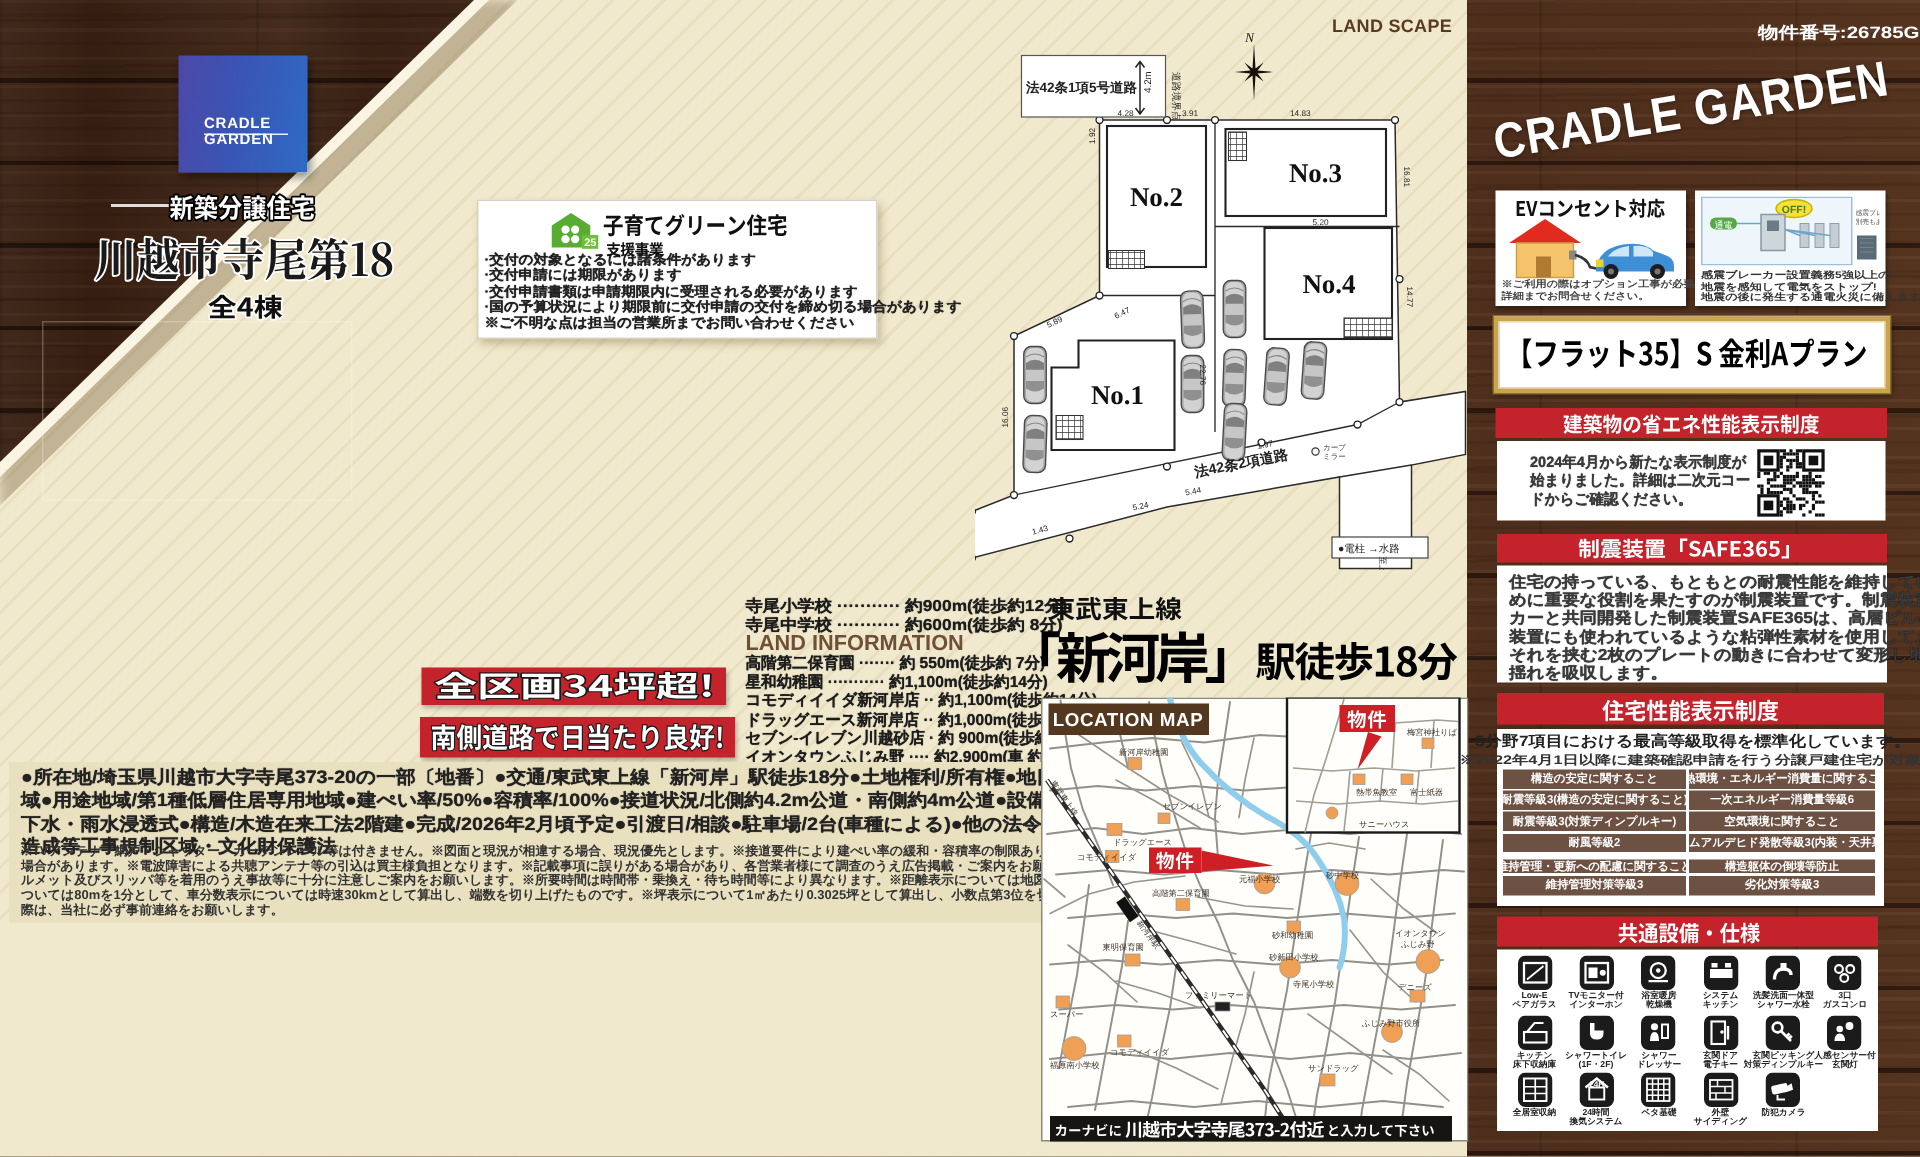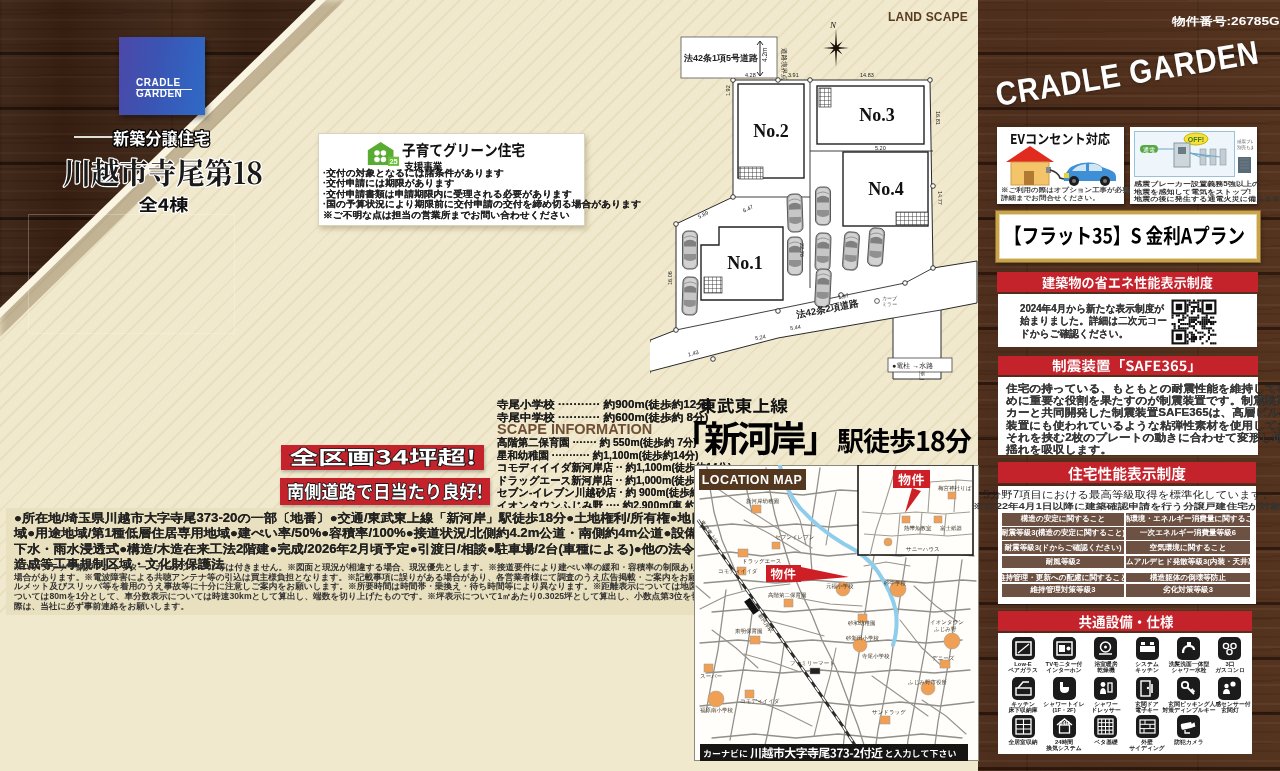--- a/index.html
+++ b/index.html
@@ -46,21 +46,21 @@
 <div class="abs" style="left:136px;top:89px;width:56px;height:1px;background:rgba(255,255,255,.9);"></div>
 
 <div class="abs" style="left:74px;top:136px;width:39px;height:2px;background:rgba(255,255,255,.85);"></div>
 
 <div class="redband abs" style="left:281px;top:445px;width:203px;height:25px;box-shadow:1px 2px 3px rgba(0,0,0,.25);"></div>
 
 <div class="redband abs" style="left:280px;top:478px;width:210px;height:27px;box-shadow:1px 2px 3px rgba(0,0,0,.25);"></div>
 
 <div class="abs" id="schooltop" style="transform:scaleX(1.1011);text-shadow:0 0 .6px rgba(0,0,0,.85);left:497px;top:398px;font-size:10.5px;font-weight:bold;color:#1c1c1c;line-height:12.6px;white-space:nowrap;transform-origin:0 0;">寺尾小学校 ··········· 約900m(徒歩約12分)<br>寺尾中学校 ··········· 約600m(徒歩約 8分)</div>
 
-<div class="abs" style="left:497px;top:421px;font-size:14.5px;font-weight:bold;color:#6f4f35;letter-spacing:0px;white-space:nowrap;">SCAPE INFORMATION</div>
+<div class="abs" style="left:497px;top:421px;font-size:14.5px;font-weight:bold;color:#6f4f35;letter-spacing:0px;white-space:nowrap;">LAND INFORMATION</div>
 
 <div class="abs" id="lifelist" style="transform:scaleX(0.9899);text-shadow:0 0 .6px rgba(0,0,0,.85);left:497px;top:436px;font-size:10.5px;font-weight:bold;color:#1c1c1c;line-height:12.6px;white-space:nowrap;transform-origin:0 0;">高階第二保育園 ······· 約 550m(徒歩約 7分)<br>星和幼稚園 ··········· 約1,100m(徒歩約14分)<br>コモディイイダ新河岸店 ·· 約1,100m(徒歩約14分)<br>ドラッグエース新河岸店 ·· 約1,000m(徒歩約13分)<br>セブン-イレブン川越砂店 · 約 900m(徒歩約12分)<br>イオンタウンふじみ野 ···· 約2,900m(車  約 6分)</div>
 
 <div class="abs" style="left:6px;top:508px;width:690px;height:107px;background:#e9e0bf;"></div>
 
 <div class="abs" id="bandbig" style="transform:scaleX(1.0953);text-shadow:0 0 .6px rgba(0,0,0,.85);left:14px;top:511px;font-size:12px;font-weight:bold;color:#222;line-height:15.3px;white-space:nowrap;transform-origin:0 0;">●所在地/埼玉県川越市大字寺尾373-20の一部〔地番〕●交通/東武東上線「新河岸」駅徒歩18分●土地権利/所有権●地目/宅地●都市計画/市街化区<br>域●用途地域/第1種低層住居専用地域●建ぺい率/50%●容積率/100%●接道状況/北側約4.2m公道・南側約4m公道●設備/都市ガス・公営水道・公共<br>下水・雨水浸透式●構造/木造在来工法2階建●完成/2026年2月頃予定●引渡日/相談●駐車場/2台(車種による)●他の法令上の制限/法22条区域・宅地<br>造成等工事規制区域・文化財保護法</div>
 
 <div class="abs" id="bandsmall" style="transform:scaleX(1.0195);left:14px;top:563px;font-size:8.5px;font-weight:bold;color:#333;line-height:9.7px;white-space:nowrap;transform-origin:0 0;">※TVアンテナ・網戸・シャッター・カーテンレール等は付きません。※図面と現況が相違する場合、現況優先とします。※接道要件により建ぺい率の緩和・容積率の制限あり。※敷地内に電柱及び支線が入る<br>場合があります。※電波障害による共聴アンテナ等の引込は買主様負担となります。※記載事項に誤りがある場合があり、各営業者様にて調査のうえ広告掲載・ご案内をお願いします。※工事中現場につき、ヘ<br>ルメット及びスリッパ等を着用のうえ事故等に十分に注意しご案内をお願いします。※所要時間は時間帯・乗換え・待ち時間等により異なります。※距離表示については地図上の概測距離を、徒歩分数表示に<br>ついては80mを1分として、車分数表示については時速30kmとして算出し、端数を切り上げたものです。※坪表示について1㎡あたり0.3025坪として算出し、小数点第3位を切り捨てたものです。※ご案内の<br>際は、当社に必ず事前連絡をお願いします。</div>
 
 <div class="abs whitebox" style="left:318px;top:133px;width:265px;height:91px;border:1px solid #d8d2c0;box-shadow:2px 3px 5px rgba(120,100,60,.35);"></div>
@@ -551,30 +551,30 @@
 <div class="redband abs" style="left:998px;top:356px;width:260px;height:19px;"></div>
 
 <div class="abs whitebox" style="left:998px;top:377px;width:260px;height:78px;"></div>
 
 <div class="abs" id="safetext" style="transform:scaleX(1.1076);text-shadow:0 0 .6px rgba(0,0,0,.85);left:1006px;top:382px;font-size:10.5px;font-weight:bold;color:#3a3a3a;line-height:12.2px;white-space:nowrap;transform-origin:0 0;">住宅の持っている、もともとの耐震性能を維持していくた<br>めに重要な役割を果たすのが制震装置です。制震装置メー<br>カーと共同開発した制震装置SAFE365は、高層ビルの制震<br>装置にも使われているような粘弾性素材を使用しており、<br>それを挟む2枚のプレートの動きに合わせて変形し地震の<br>揺れを吸収します。</div>
 
 <div class="redband abs" style="left:998px;top:462px;width:258px;height:21px;"></div>
 
 <div class="abs whitebox" style="left:998px;top:486px;width:258px;height:118px;"></div>
 
-<div class="abs" style="left:1002px;top:489px;width:250px;text-align:left;font-size:10px;font-weight:normal;color:#222;line-height:11.5px;"><span id="perfintro" style="transform:scaleX(1.1471);display:inline-block;white-space:nowrap;transform-origin:50% 0;">5分野7項目における最高等級取得を標準化しています。</span></div>
+<div class="abs" style="left:1002px;top:489px;width:250px;text-align:left;font-size:10px;font-weight:bold;color:#222;line-height:11.5px;"><span id="perfintro" style="transform:scaleX(1.1471);display:inline-block;white-space:nowrap;transform-origin:50% 0;">5分野7項目における最高等級取得を標準化しています。</span></div>
 <div class="abs" style="left:1002px;top:501px;width:250px;text-align:center;font-size:8.3px;font-weight:bold;color:#333;"><span id="perfintro2" style="transform:scaleX(1.3046);display:inline-block;white-space:nowrap;transform-origin:50% 0;">※2022年4月1日以降に建築確認申請を行う分譲戸建住宅が対象</span></div>
 
 <div class="abs" id="perftable" style="left:1002px;top:513px;width:250px;height:88px;font-weight:bold;color:#fff;">
   <div style="display:grid;grid-template-columns:122px 124px;grid-auto-rows:12.6px;gap:1.6px 2px;">
     <div class="pc">構造の安定に関すること</div>
       <div class="pc">温熱環境・エネルギー消費量に関すること</div>
     <div class="pc">耐震等級3(構造の安定に関すること)</div>
       <div class="pc">一次エネルギー消費量等級6</div>
-    <div class="pc">耐震等級3(ドからご確認ください)</div>
+    <div class="pc">耐震等級3(対策ディンプルキー)</div>
       <div class="pc">空気環境に関すること</div>
     <div class="pc">耐風等級2</div>
       <div class="pc">ホルムアルデヒド発散等級3(内装・天井裏等)</div>
     <div class="pc" style="margin-top:3px;">維持管理・更新への配慮に関すること</div>
       <div class="pc" style="margin-top:3px;">構造躯体の倒壊等防止</div>
     <div class="pc">維持管理対策等級3</div>
       <div class="pc">劣化対策等級3</div>
   </div>
 </div>
 

